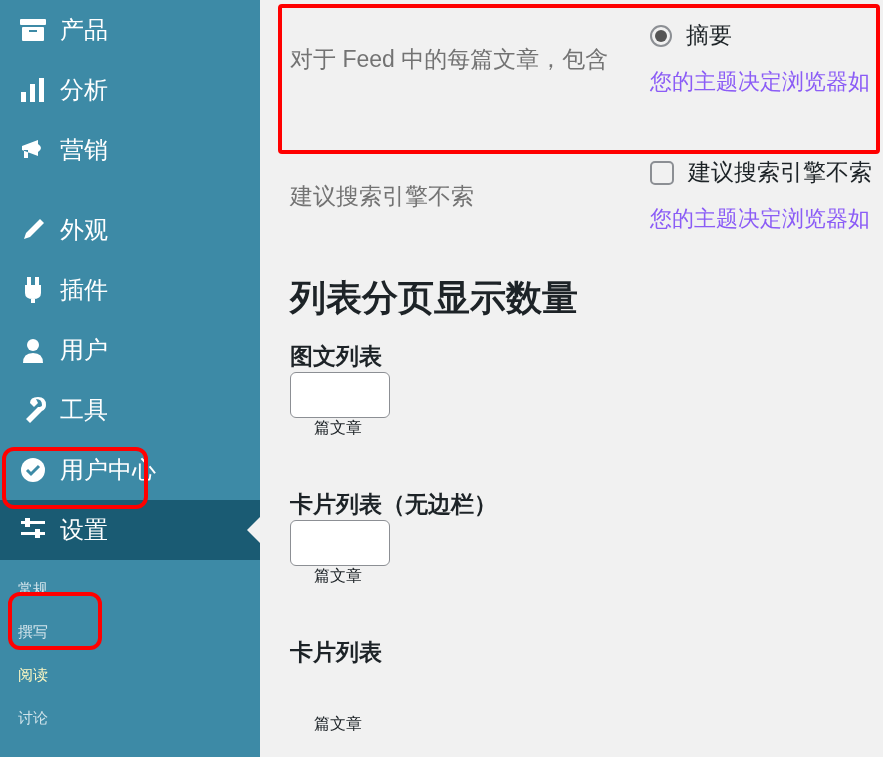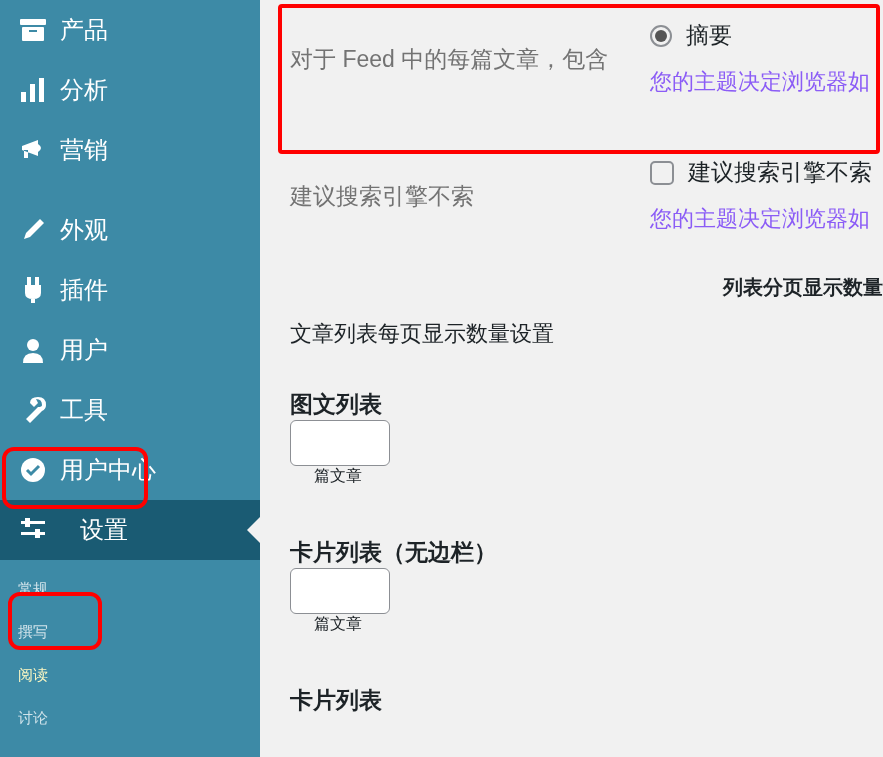--- a/index.html
+++ b/index.html
@@ -21,21 +21,20 @@
     .menu-item {
       display: flex;
       align-items: center;
       padding: 14px 18px;
       font-size: 24px;
       cursor: pointer;
       position: relative;
     }
     .menu-item.selected {
       background: #1a5b73;
-      gap: 20px;
     }
     .menu-item .icon {
       width: 30px;
       margin-right: 12px;
       display: inline-flex;
       align-items: center;
       justify-content: center;
     }
     .menu-item .icon svg { fill: #fff; }
     .menu-item.selected::after {
@@ -117,26 +116,25 @@
     .checkbox {
       width: 24px;
       height: 24px;
       border: 2px solid #8c8f94;
       border-radius: 5px;
       margin-right: 14px;
       display: inline-block;
       vertical-align: middle;
     }
     .section-heading {
-      font-size: 20px;
+      font-size: 36px;
       font-weight: bold;
       color: #1d2327;
       margin-top: 40px;
       margin-bottom: 18px;
-      text-align: right;
     }
     .section-desc {
       font-size: 22px;
       color: #1d2327;
       margin-bottom: 40px;
     }
     .list-row {
       display: flex;
       align-items: flex-start;
       margin-bottom: 50px;
@@ -291,21 +289,20 @@
     <div class="setting-value">
       <div class="radio-option">
         <span class="checkbox"></span>
         <span>建议搜索引擎不索</span>
       </div>
       <div class="hint-text">您的主题决定浏览器如</div>
     </div>
   </div>
 
   <div class="section-heading">列表分页显示数量</div>
-  <div class="section-desc">文章列表每页显示数量设置</div>
 
   <div class="list-row">
     <div class="list-label">图文列表</div>
     <input class="number-input" type="text" style="">
     <span class="input-suffix">篇文章</span>
   </div>
 
   <div class="list-row">
     <div class="list-label">卡片列表（无边栏）</div>
     <input class="number-input" type="text" style="">

